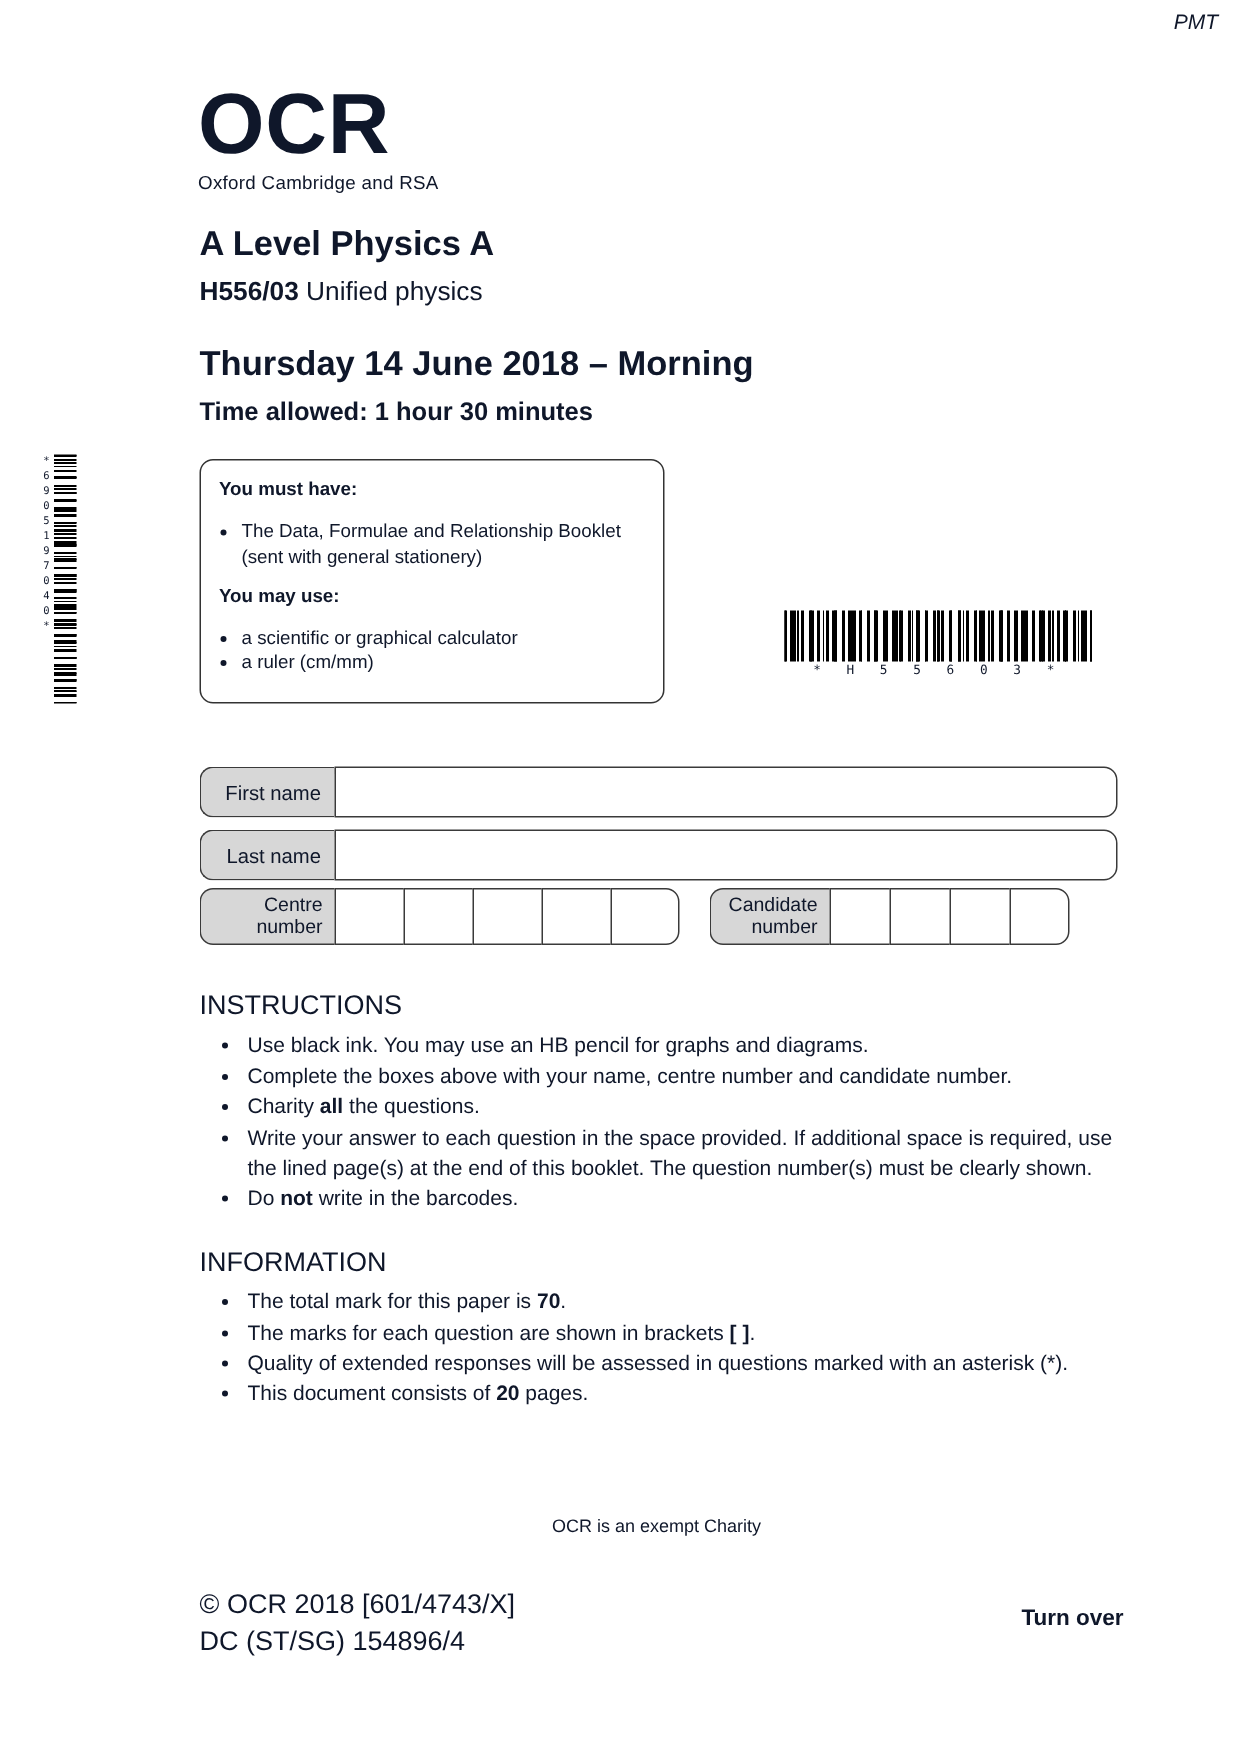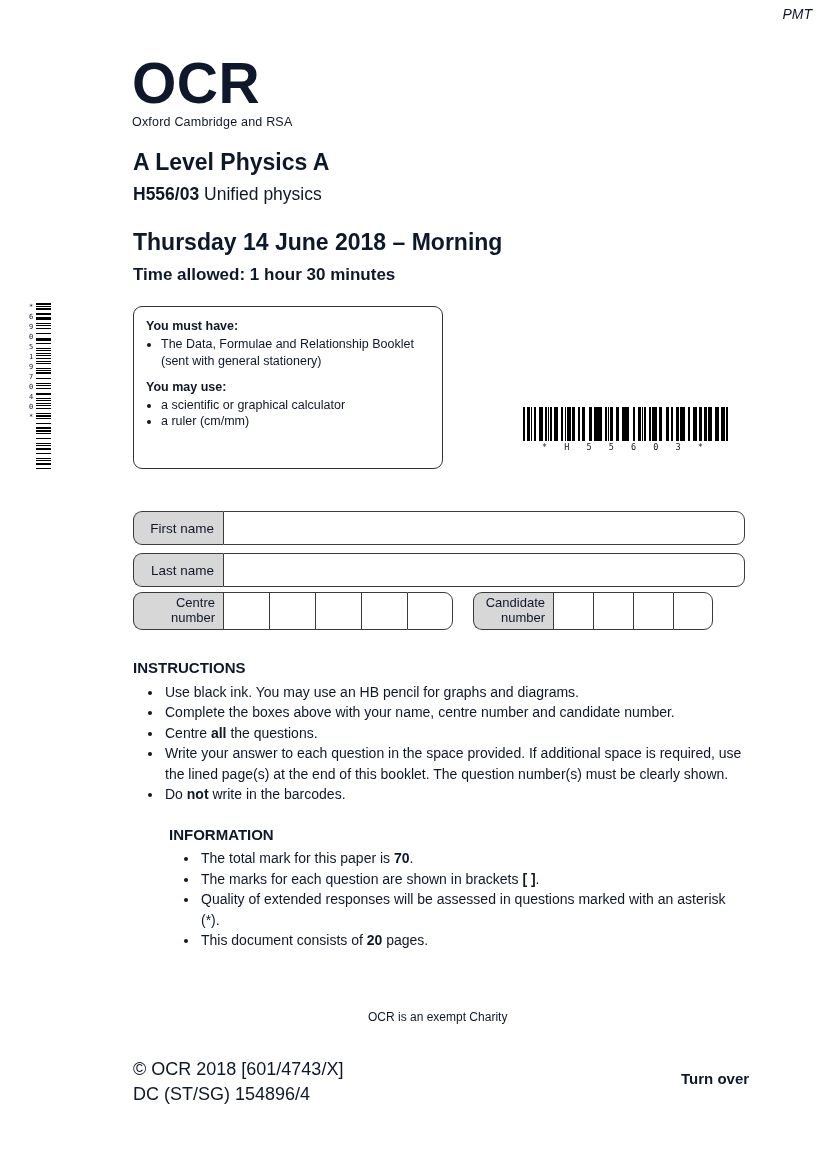--- a/index.html
+++ b/index.html
@@ -26,21 +26,21 @@
     background:
       repeating-linear-gradient(180deg, #000 0 1.5px, rgba(0,0,0,0) 1.5px 5px),
       repeating-linear-gradient(180deg, #000 0 1px, rgba(0,0,0,0) 1px 7.5px),
       repeating-linear-gradient(180deg, rgba(0,0,0,0) 0 3px, #000 3px 4.5px, rgba(0,0,0,0) 4.5px 11px);
   }
 
   .materials { position:absolute; left:133px; top:306px; width:310px; height:163px;
     border:1.5px solid #333; border-radius:9px; padding:11px 12px 0 12px;
     font-size:12.5px; line-height:1.35; }
   .mat-head { font-weight:bold; }
-  .mat-list { list-style:disc; padding-left:15px; margin:1px 0 9px 0; }
+  .mat-list { list-style:disc; padding-left:15px; margin:11px 0 9px 0; }
 
   .hbarcode { position:absolute; left:523px; top:407px; width:205px; }
   .hbars { height:34px; background-color:#fff;
     background:
       repeating-linear-gradient(90deg, #000 0 2px, rgba(0,0,0,0) 2px 5.5px),
       repeating-linear-gradient(90deg, #000 0 1px, rgba(0,0,0,0) 1px 8.5px),
       repeating-linear-gradient(90deg, rgba(0,0,0,0) 0 3.5px, #000 3.5px 6px, rgba(0,0,0,0) 6px 14px);
   }
   .hcaption { margin-top:1px; font-size:8.5px; letter-spacing:6px; text-align:center;
               white-space:nowrap; font-family:"DejaVu Sans Mono", monospace; }
@@ -60,24 +60,24 @@
     border-radius:9px 0 0 9px; display:flex; align-items:center; justify-content:flex-end;
     text-align:right; padding-right:8px; font-size:13px; line-height:1.15; }
   .centre-row .num-label { width:90px; }
   .cand-row .num-label { width:80px; }
   .cells { display:flex; }
   .cells .cell { width:46px; background:#fff; border:1.5px solid #3a3a3a; border-right:none; }
   .cells .cell:last-child { border-right:1.5px solid #3a3a3a; border-radius:0 9px 9px 0; }
   .cand-row .cells .cell { width:40px; }
 
   .sections { position:absolute; left:133px; top:657px; width:614px; font-size:14px; line-height:1.46; }
-  .sections h4 { font-size:15px; font-weight:bold; margin-bottom:3px; }
+  .sections h4 { font-size:18px; font-weight:normal; margin-bottom:3px; }
   .bullets { list-style:disc; padding-left:30px; }
   .bullets li { padding-left:2px; }
-  .sec.info { margin-top:19px;margin-left:36px; }
+  .sec.info { margin-top:19px; }
   .b { font-weight:bold; }
 
   .footer-left { position:absolute; left:133px; top:1057px; font-size:18px; line-height:1.4; }
   .footer-charity { position:absolute; left:368px; top:1010px; font-size:12px; }
   .turn-over { position:absolute; left:681px; top:1070px; font-size:15px; font-weight:bold; }
 </style>
 </head>
 <body>
 
 <div class="page">
@@ -148,21 +148,21 @@
         <div class="cell"></div>
       </div>
   </div>
 
   <section class="sections">
     <div class="sec">
       <h4>INSTRUCTIONS</h4>
       <ul class="bullets">
           <li><span>Use black ink. You may use an HB pencil for graphs and diagrams.</span></li>
           <li><span>Complete the boxes above with your name, centre number and candidate number.</span></li>
-          <li><span>Centre </span><span class="b">all</span><span> the questions.</span></li>
+          <li><span>Charity </span><span class="b">all</span><span> the questions.</span></li>
           <li><span>Write your answer to each question in the space provided. If additional space is required, use the lined page(s) at the end of this booklet. The question number(s) must be clearly shown.</span></li>
           <li><span>Do </span><span class="b">not</span><span> write in the barcodes.</span></li>
         </ul>
     </div>
     <div class="sec info">
       <h4>INFORMATION</h4>
       <ul class="bullets">
           <li><span>The total mark for this paper is </span><span class="b">70</span><span>.</span></li>
           <li><span>The marks for each question are shown in brackets </span><span class="b">[ ]</span><span>.</span></li>
           <li><span>Quality of extended responses will be assessed in questions marked with an asterisk (*).</span></li>

